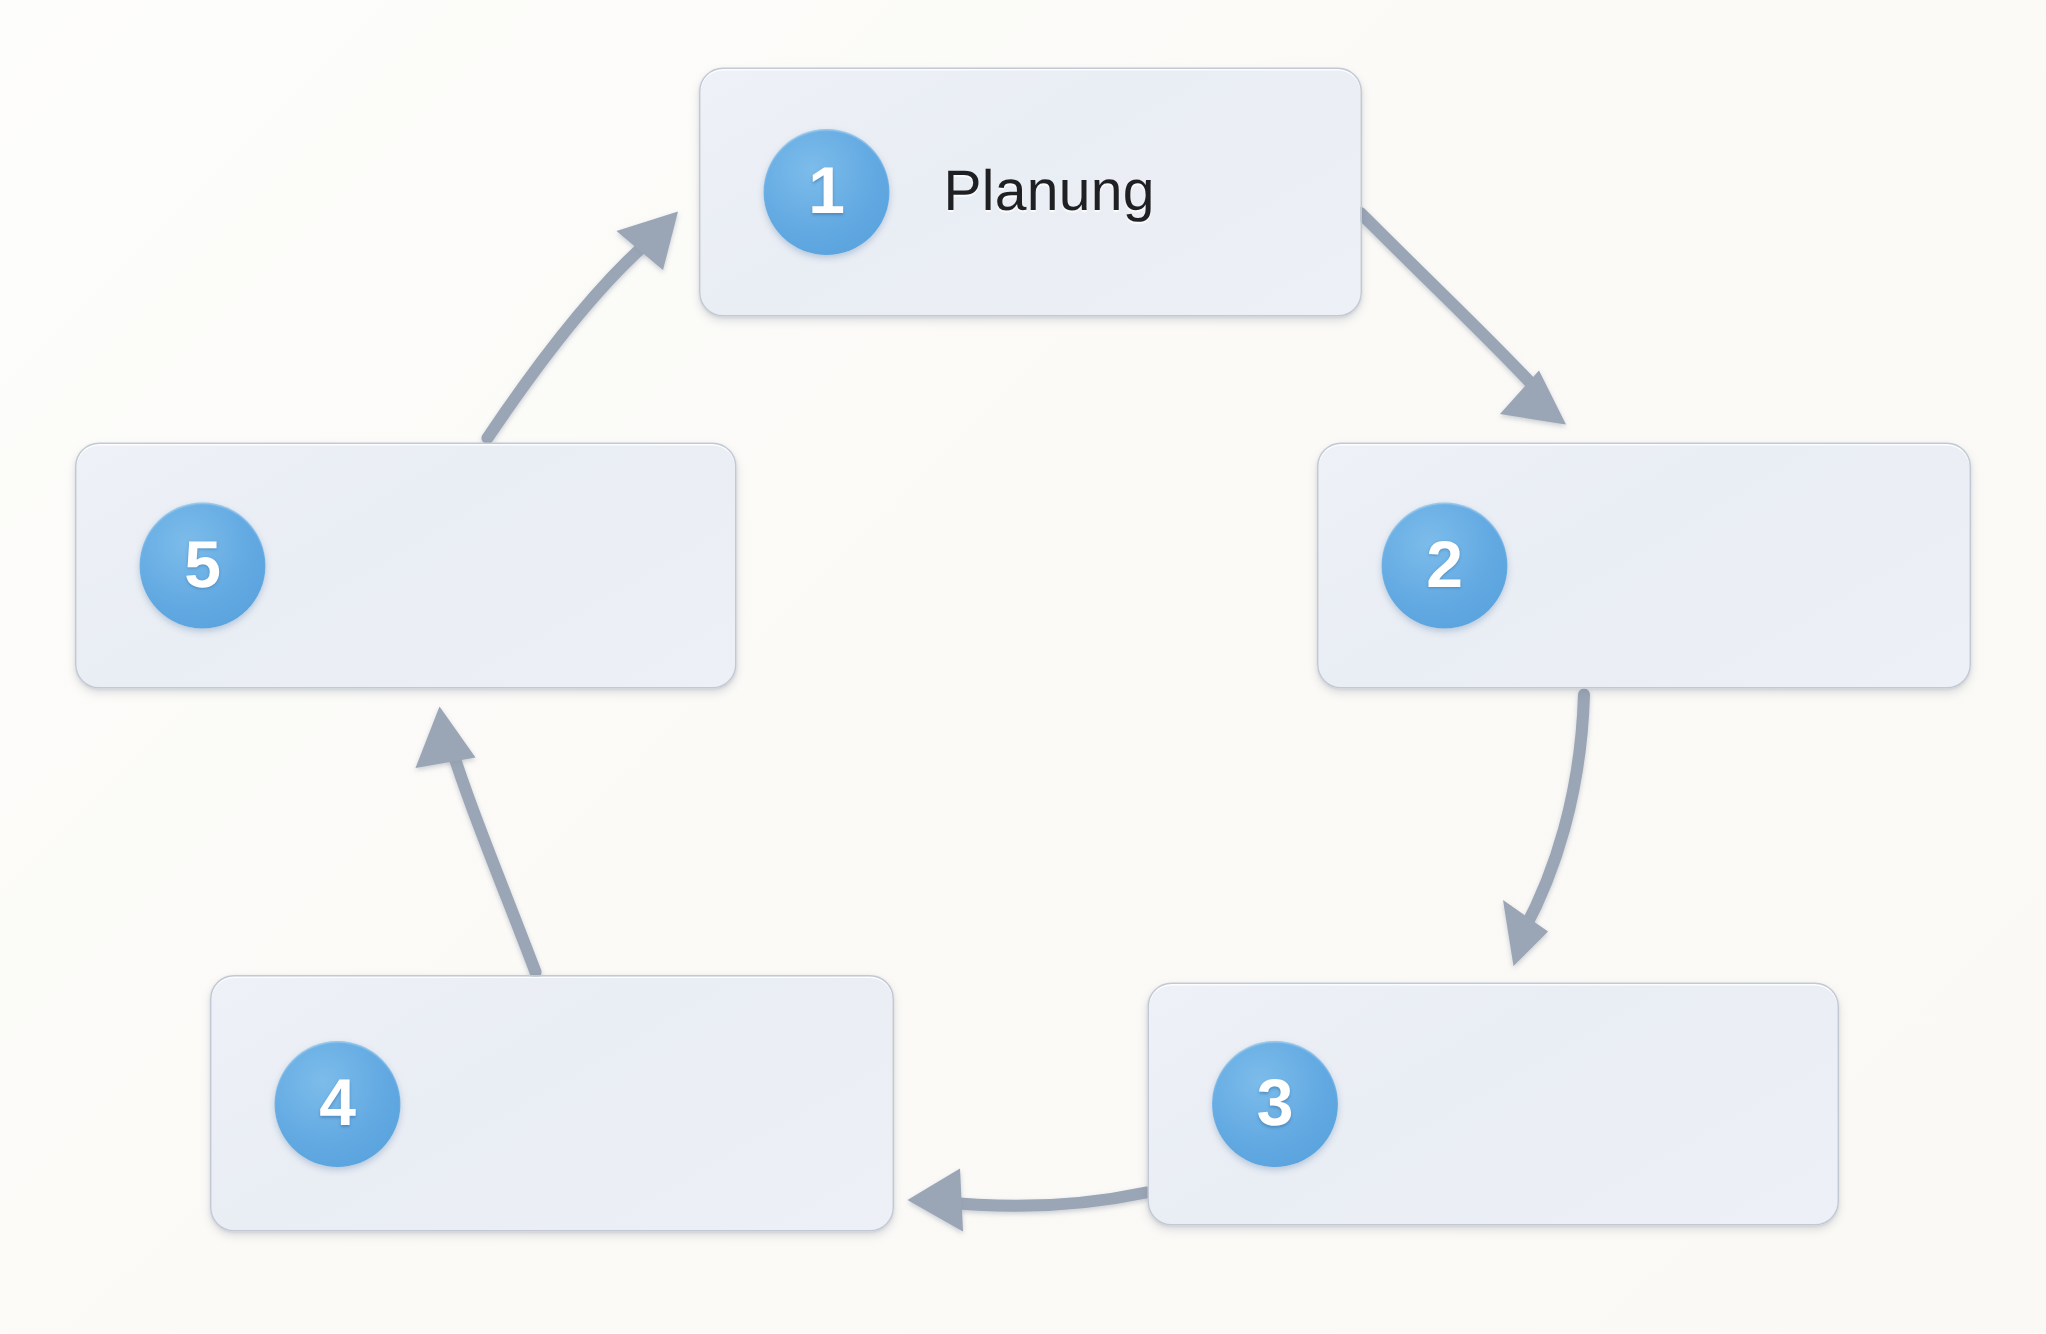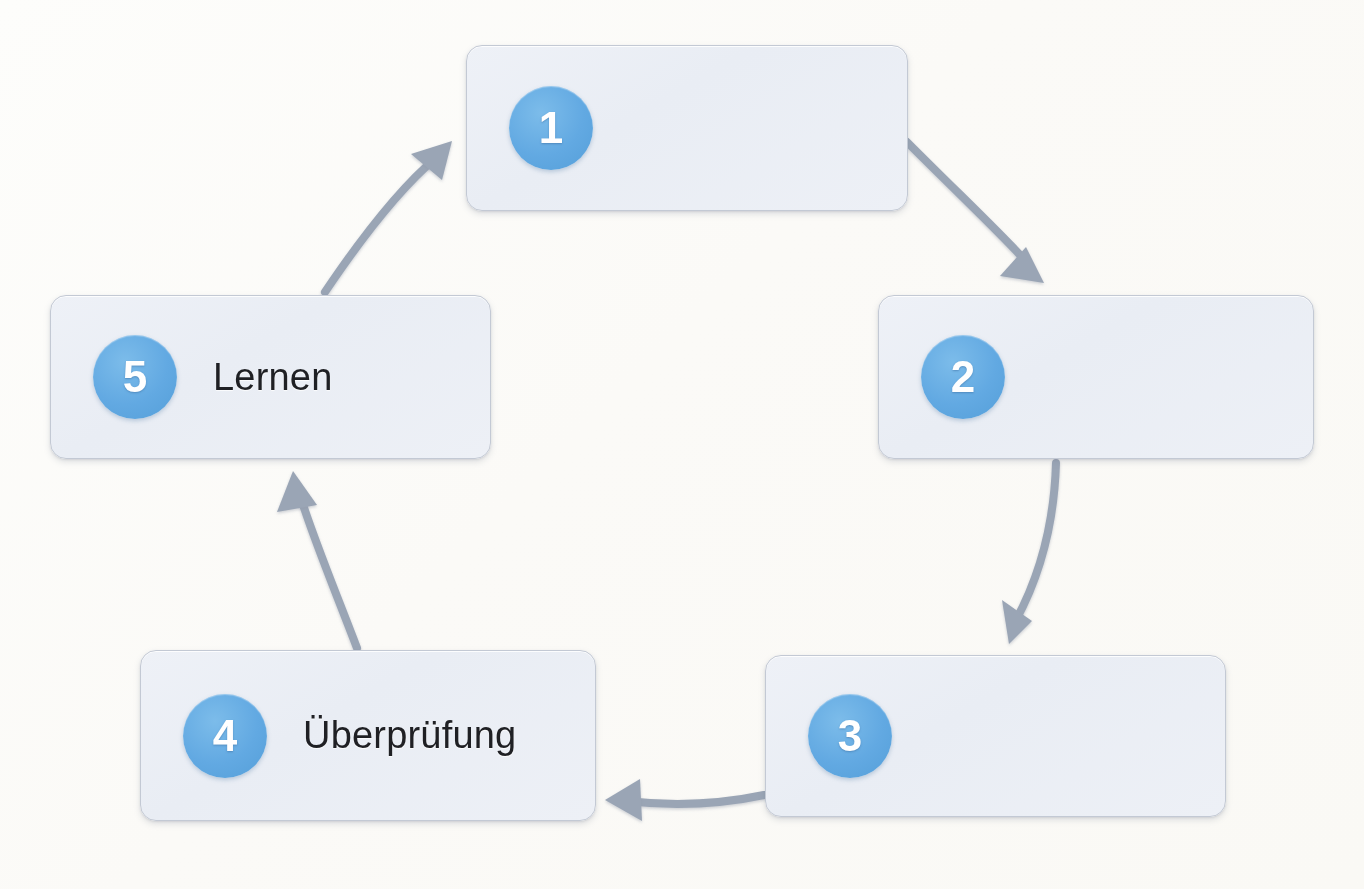--- a/index.html
+++ b/index.html
@@ -95,33 +95,32 @@
       <polygon points="1044,283 1000,276 1026,247"></polygon>
       <polygon points="1009,644 1002,600 1032,621"></polygon>
       <polygon points="605,800 640,779 642,821"></polygon>
       <polygon points="293,471 277,512 317,505"></polygon>
       <polygon points="452,141 411,154 442,180"></polygon>
     </g>
   </svg>
 
   <div class="node" id="node-1">
     <div class="badge">1</div>
+    <div class="label">Planung</div>
   </div>
 
   <div class="node" id="node-2">
     <div class="badge">2</div>
   </div>
 
   <div class="node" id="node-3">
     <div class="badge">3</div>
   </div>
 
   <div class="node" id="node-4">
     <div class="badge">4</div>
-    <div class="label">Überprüfung</div>
   </div>
 
   <div class="node" id="node-5">
     <div class="badge">5</div>
-    <div class="label">Lernen</div>
   </div>
 
 </div>
 
 </body></html>

